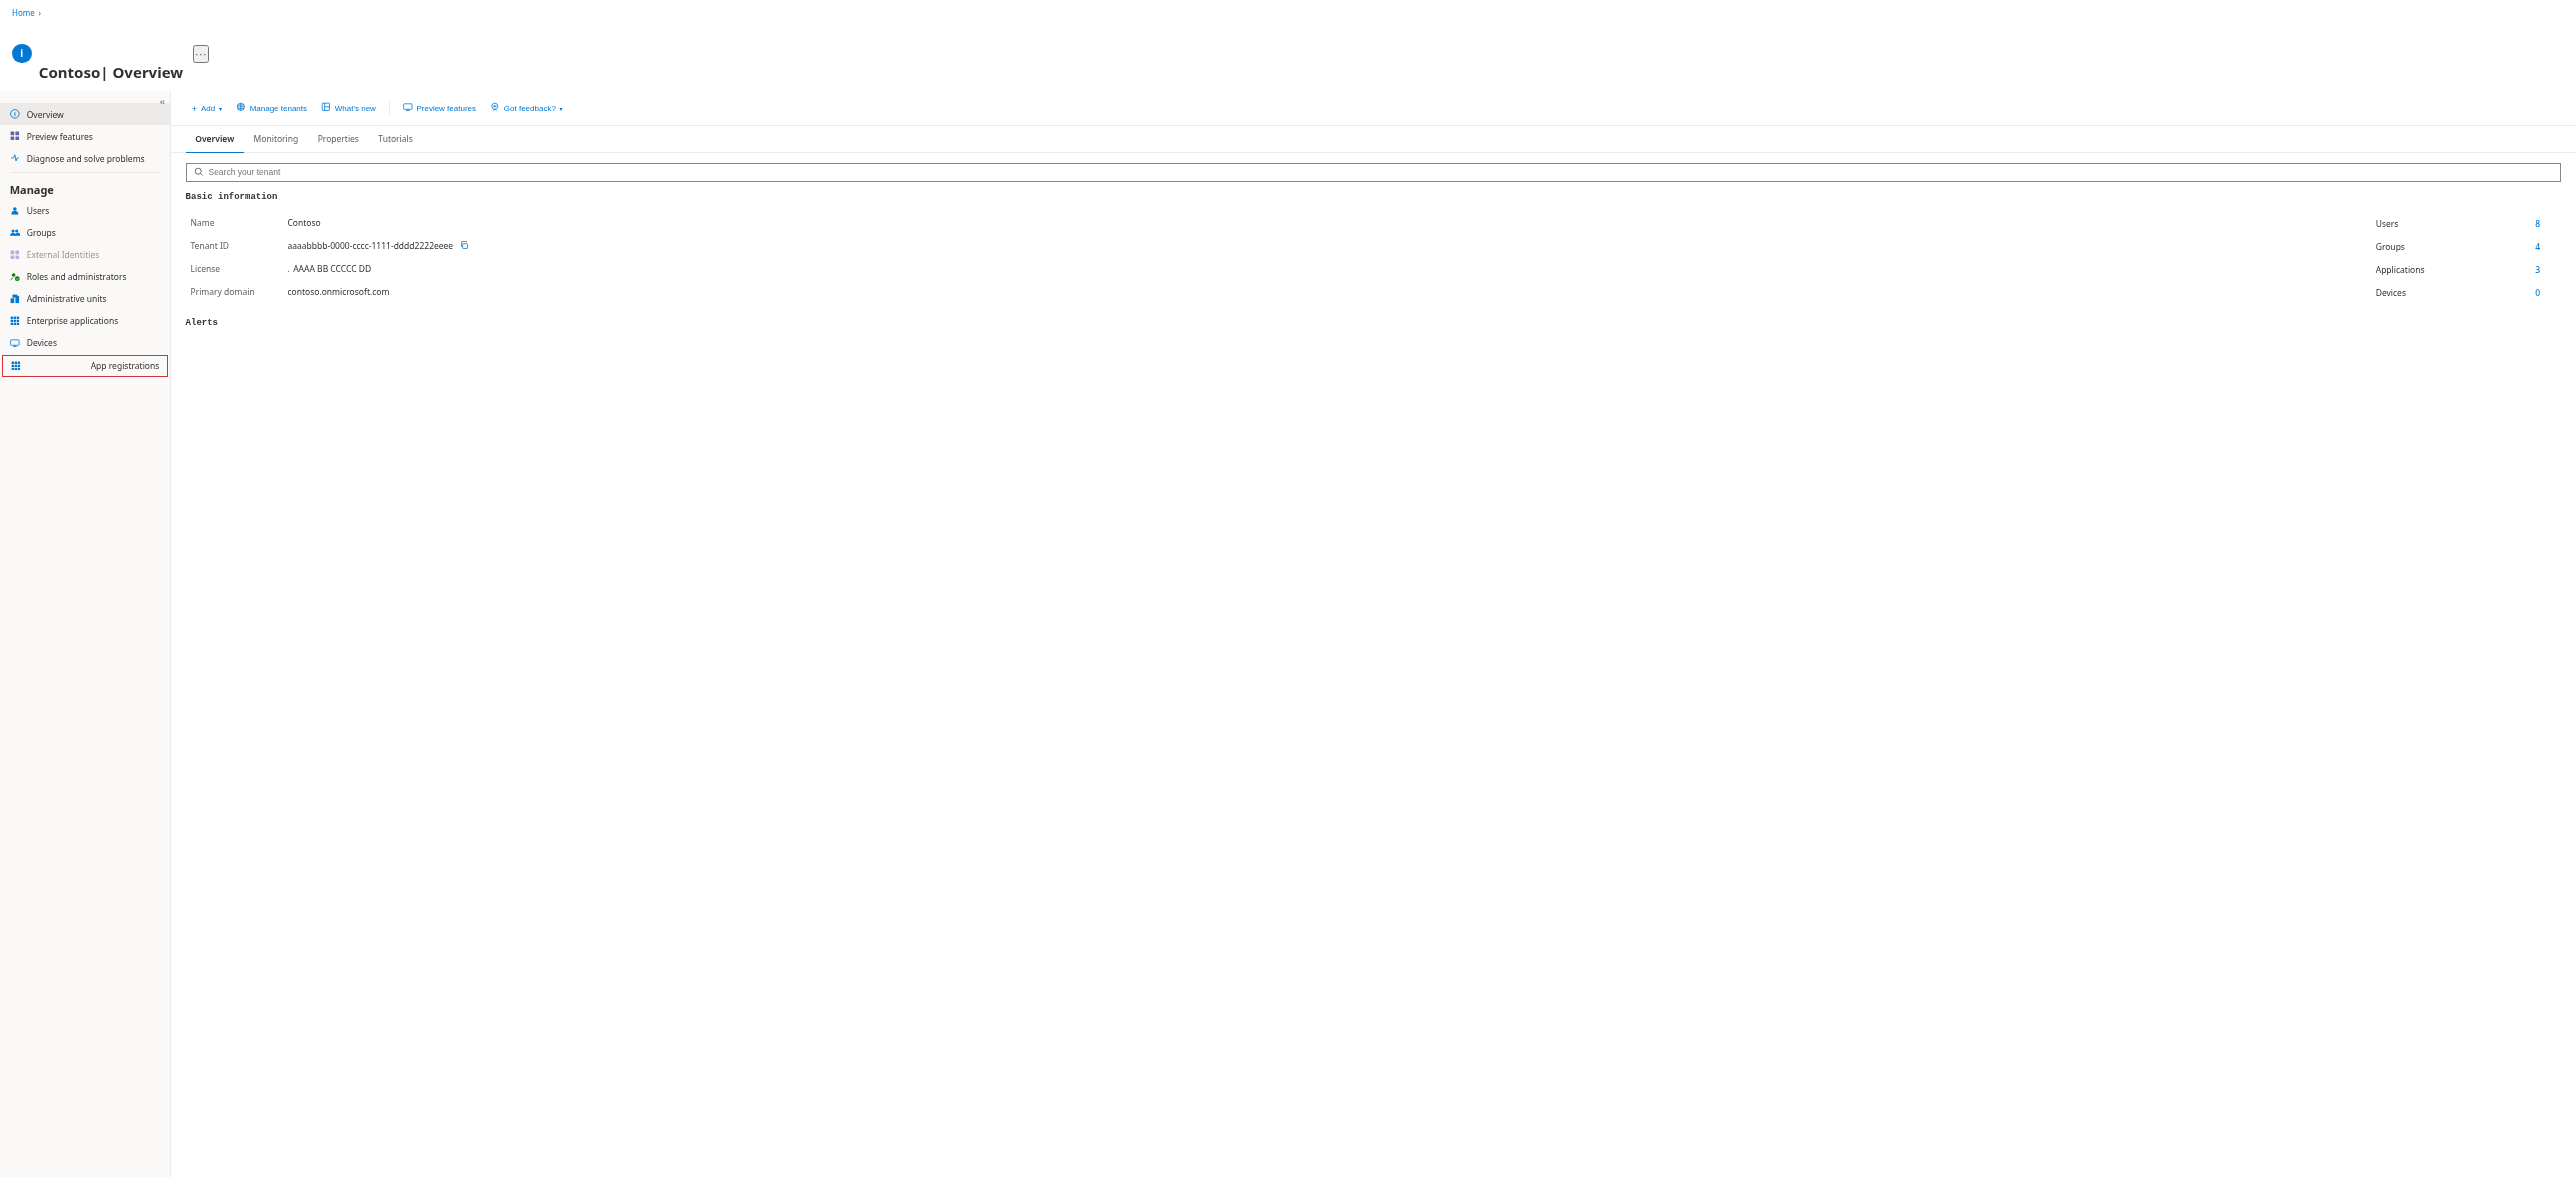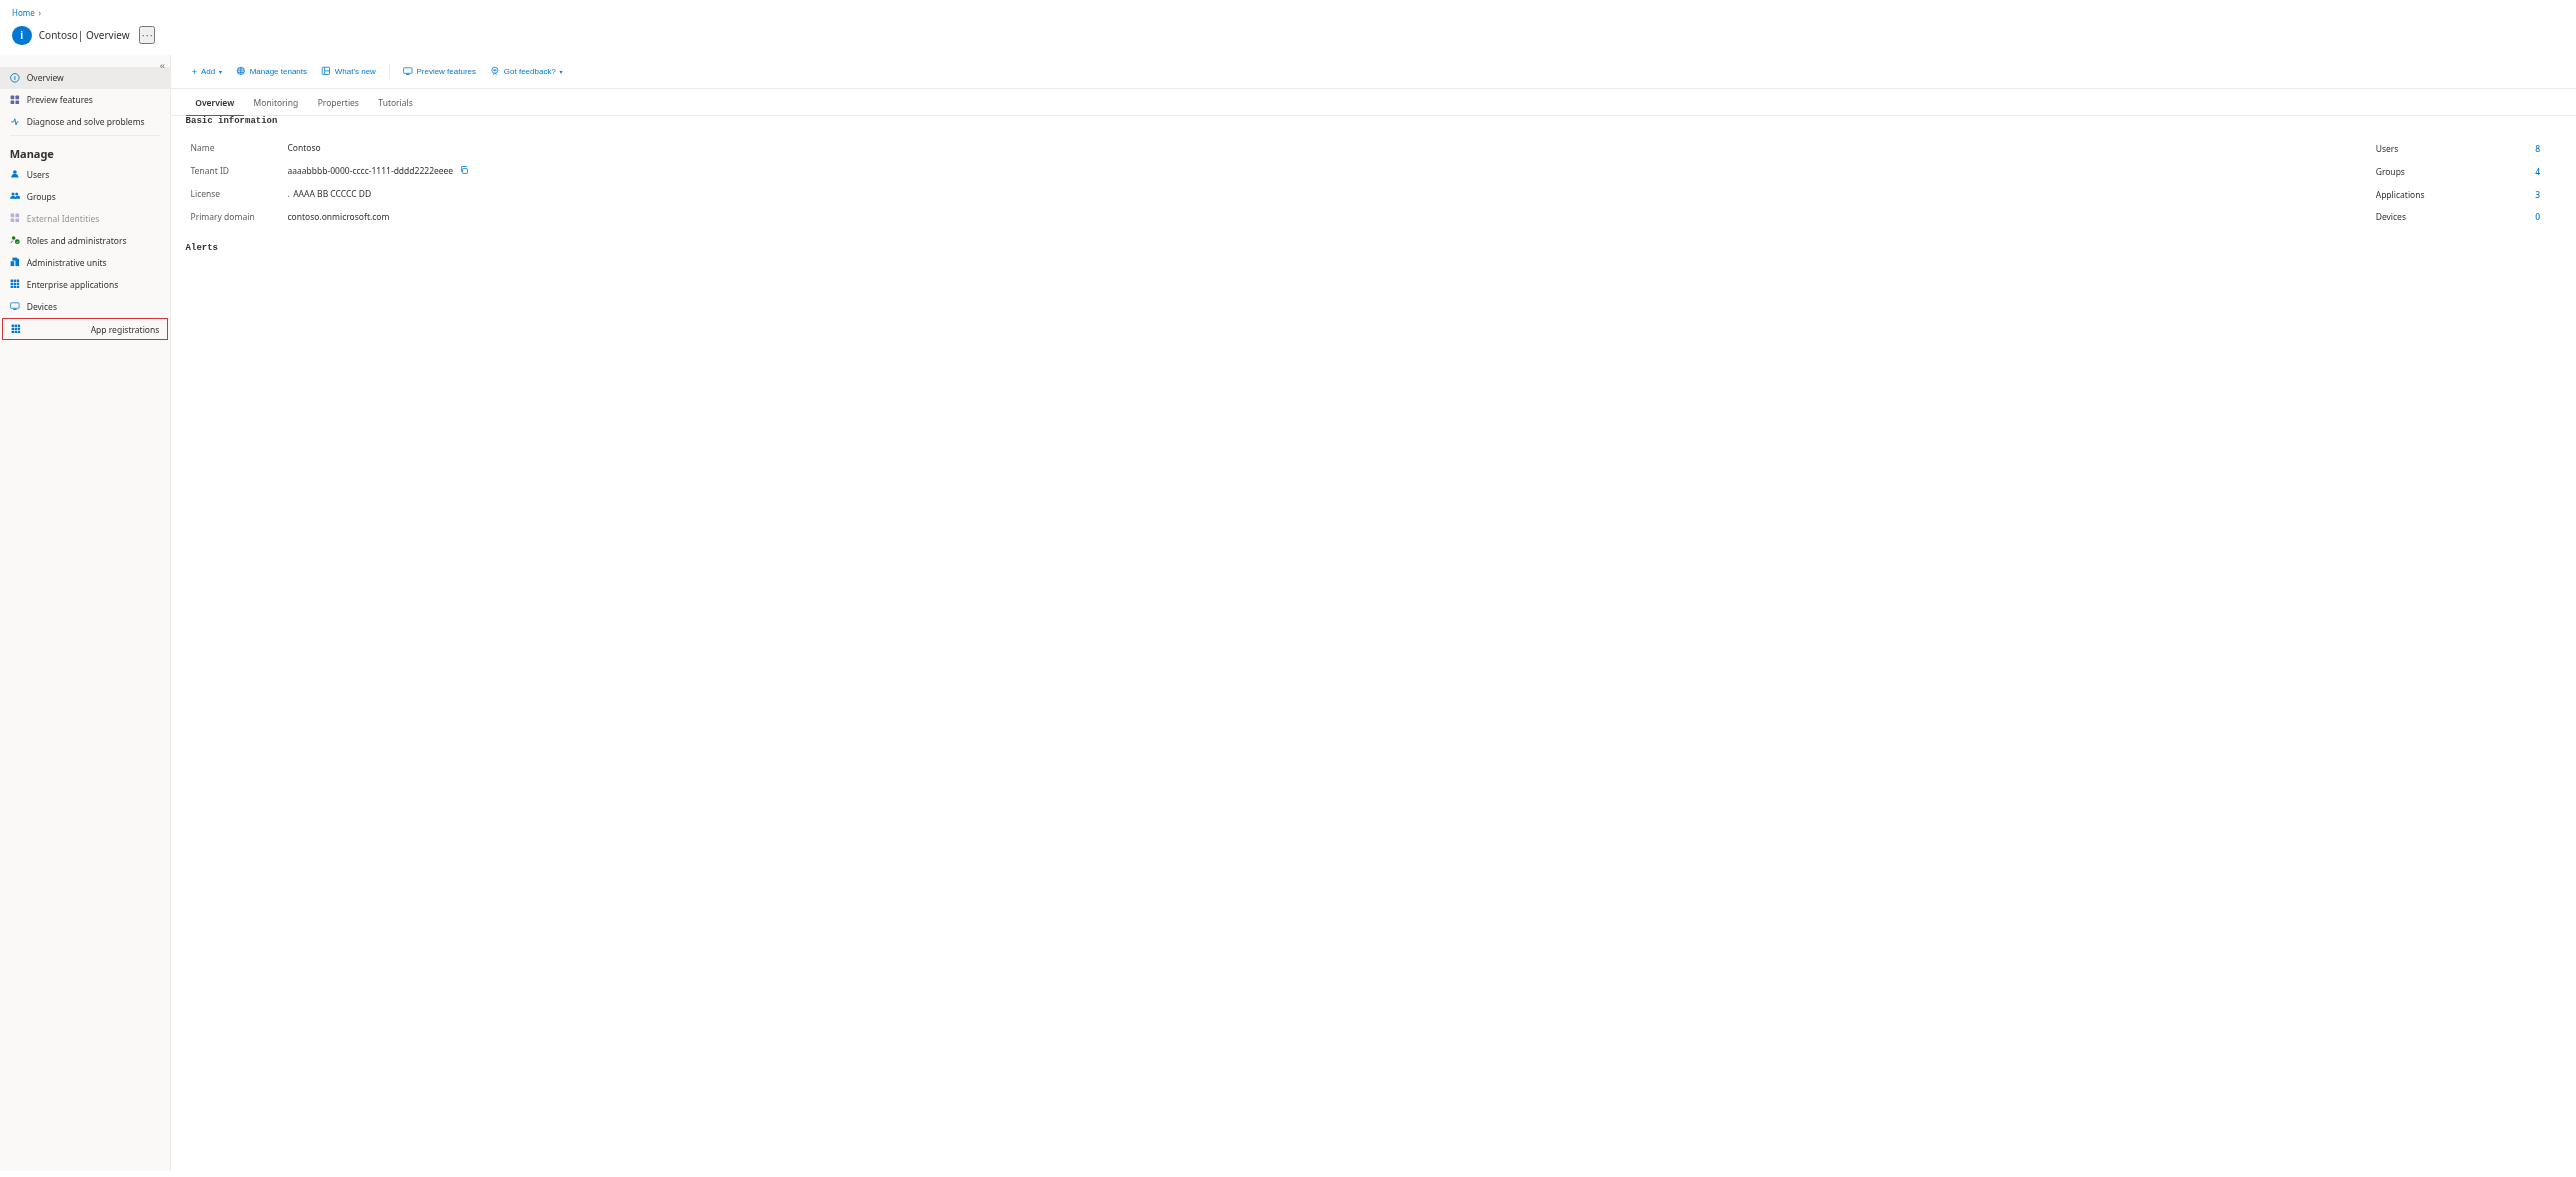--- a/index.html
+++ b/index.html
@@ -3,21 +3,21 @@
   <meta charset="utf-8">
   <style>
     * { box-sizing: border-box; margin: 0; padding: 0; }
     body { font-family: 'Segoe UI', system-ui, sans-serif; font-size: 8.5px; background: #fff; color: #323130; }
 
     .breadcrumb { display: flex; align-items: center; padding: 7.3px 12px 2.4px; font-size: 8px; color: #0078d4; }
     .breadcrumb .sep { color: #605e5c; margin: 0 3.7px; }
 
     .page-header { display: flex; align-items: center; padding: 4.9px 12px 9.7px; gap: 7.3px; }
     .page-header .info-icon { width: 19.5px; height: 19.5px; border-radius: 50%; background: #0078d4; display: flex; align-items: center; justify-content: center; color: #fff; font-weight: bold; font-size: 9.7px; flex-shrink: 0; }
-    .page-header h1 { font-size: 10px; font-weight: 400; color: #323130; }
+    .page-header h1 { font-size: 15px; font-weight: 700; color: #323130; margin-top: 36px; }
     .page-header .more-btn { color: #605e5c; font-size: 12px; cursor: pointer; margin-left: 2.4px; }
 
     .layout { display: flex; height: calc(100vh - 61px); }
 
     
     .sidebar { width: 171px; min-width: 171px; border-right: 0.6px solid #edebe9; overflow-y: auto; background: #faf9f8; position: relative; }
     .sidebar-collapse-btn { position: absolute; top: 4.9px; right: 4.9px; background: none; border: none; cursor: pointer; color: #605e5c; font-size: 9.7px; }
 
     .sidebar-item { display: flex; align-items: center; padding: 5.5px 9.7px; cursor: pointer; gap: 6px; font-size: 8.5px; color: #323130; }
     .sidebar-item.active { background: #edebe9; }
@@ -294,20 +294,29 @@
         <span>Monitoring</span>
       </div>
       <div class="tab">
         <span>Properties</span>
       </div>
       <div class="tab">
         <span>Tutorials</span>
       </div>
     </div>
 
+    <div class="search-container">
+      <div class="search-box" style="max-width: calc(100% - 0px);">
+        <svg class="search-icon-svg" width="9.7" height="9.7" viewBox="0 0 16 16" fill="none" stroke="#605e5c" stroke-width="1.5">
+            <circle cx="7" cy="7" r="5"></circle>
+            <path d="M11 11l3 3"></path>
+          </svg>
+        <input type="text" placeholder="Search your tenant" style="">
+      </div>
+    </div>
 
     <div class="content">
 
       <div>
         <div class="section-title">Basic information</div>
 
         <div class="two-col">
           <div class="left">
             <table class="info-table">
               <tbody>

